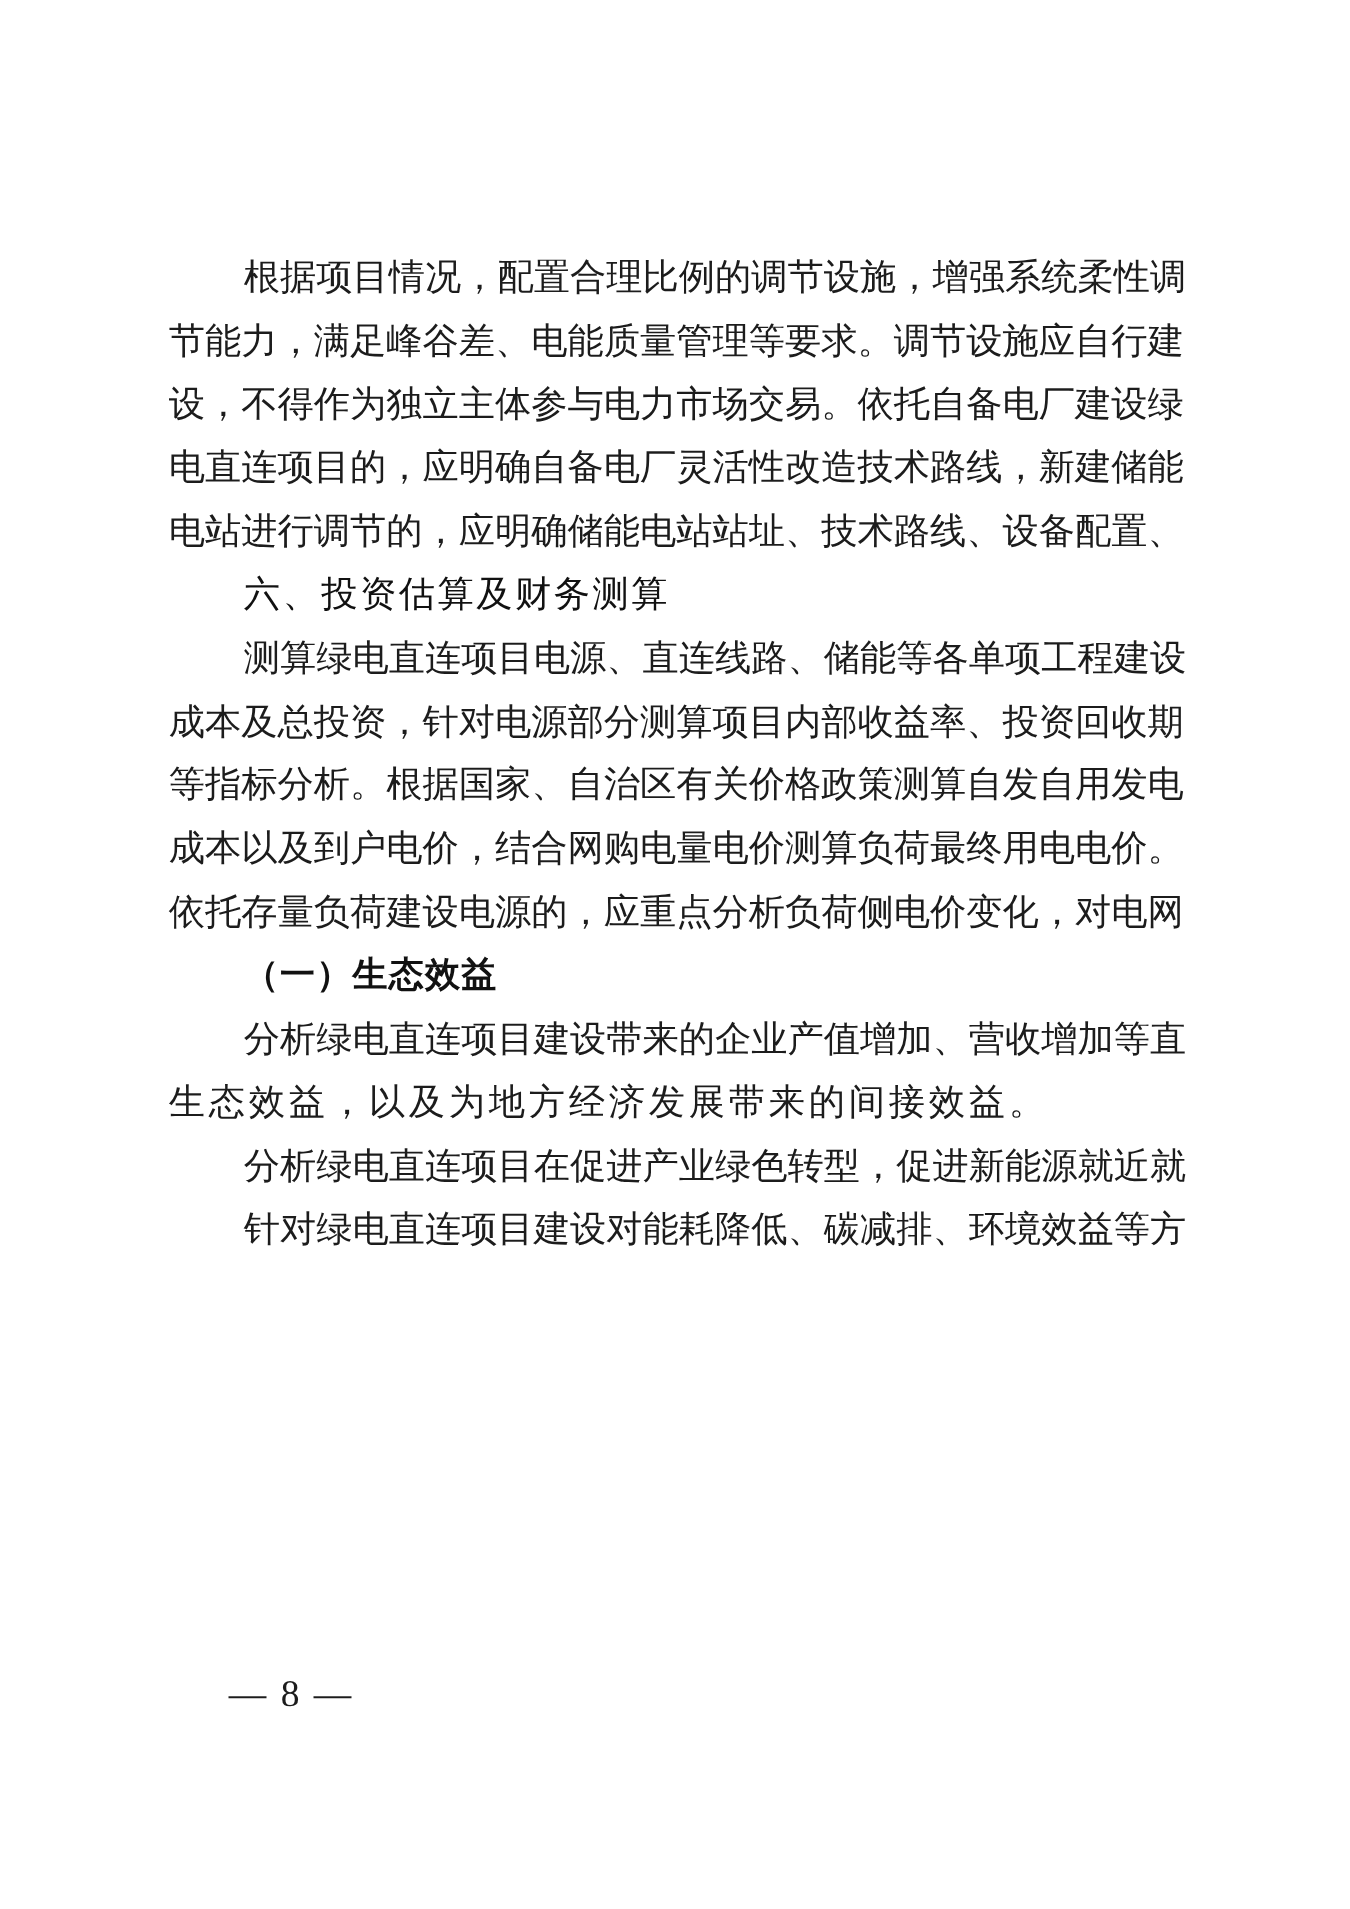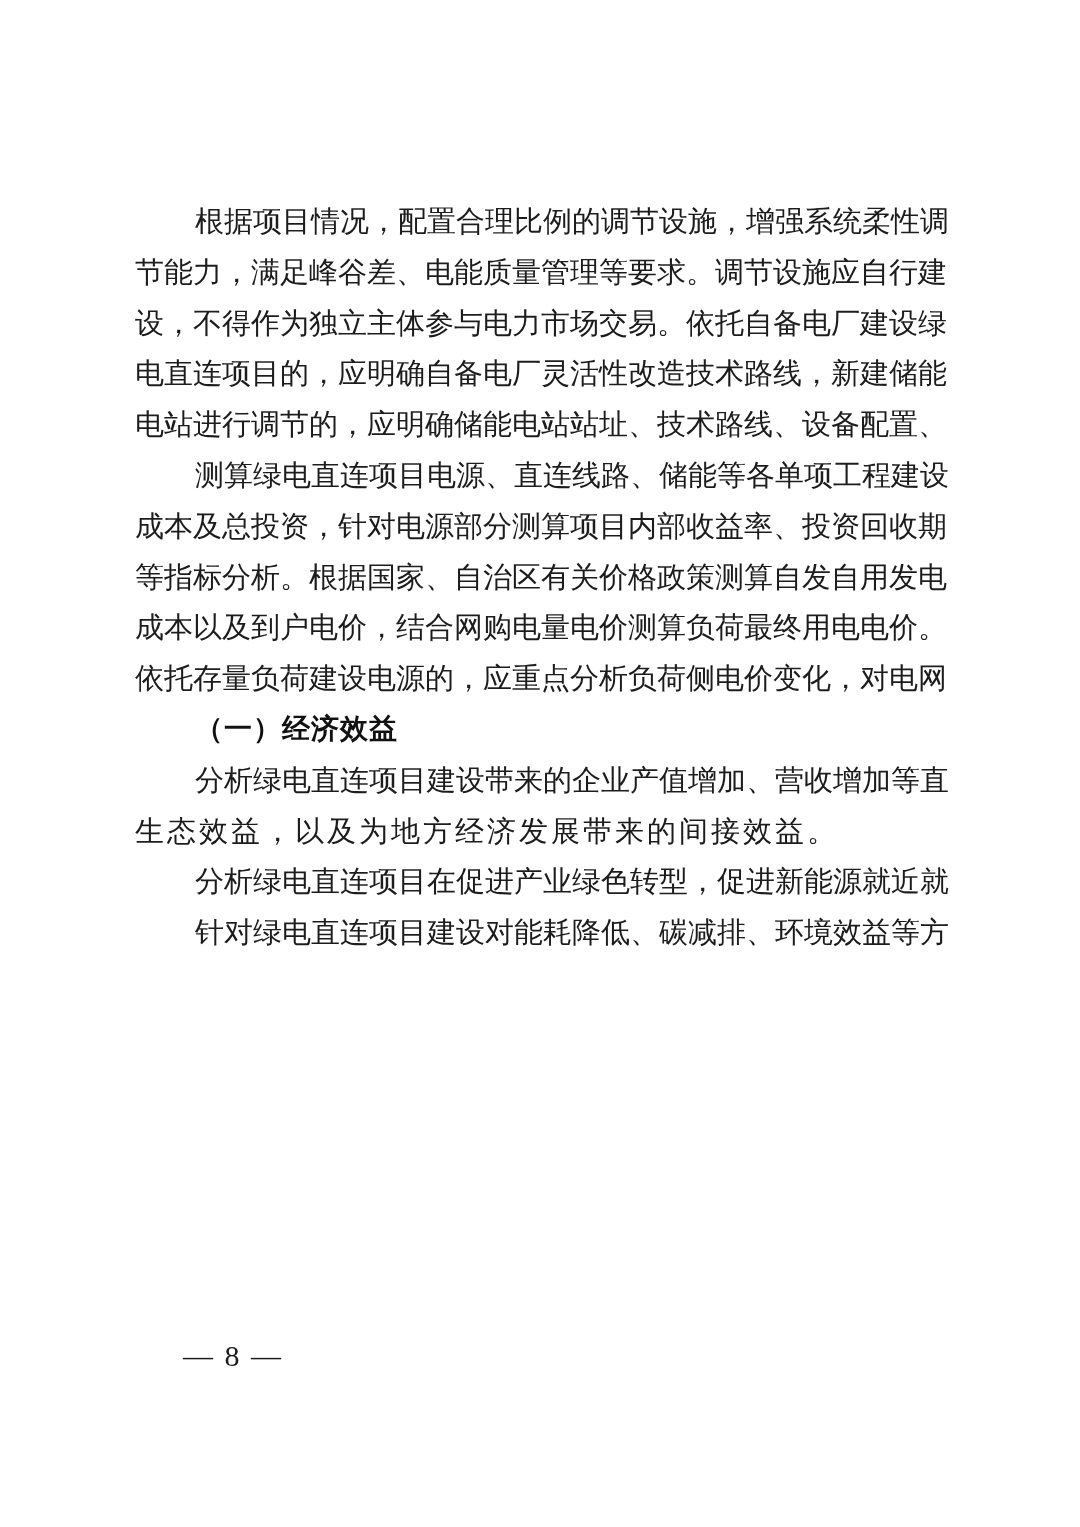--- a/index.html
+++ b/index.html
@@ -229,20 +229,21 @@
           <span class="ch">路</span>
           <span class="ch">线</span>
           <span class="ch">、</span>
           <span class="ch">设</span>
           <span class="ch">备</span>
           <span class="ch">配</span>
           <span class="ch">置</span>
           <span class="ch">、</span>
         </div>
       </div>
+      <div class="heading">六、投资估算及财务测算</div>
       <div>
         <div class="line indent justify">
           <span class="ch">测</span>
           <span class="ch">算</span>
           <span class="ch">绿</span>
           <span class="ch">电</span>
           <span class="ch">直</span>
           <span class="ch">连</span>
           <span class="ch">项</span>
           <span class="ch">目</span>
@@ -379,21 +380,21 @@
           <span class="ch">电</span>
           <span class="ch">价</span>
           <span class="ch">变</span>
           <span class="ch">化</span>
           <span class="ch">，</span>
           <span class="ch">对</span>
           <span class="ch">电</span>
           <span class="ch">网</span>
         </div>
       </div>
-      <div class="subheading">（一）经济效益</div>
+      <div class="subheading">（一）生态效益</div>
       <div>
         <div class="line indent justify">
           <span class="ch">分</span>
           <span class="ch">析</span>
           <span class="ch">绿</span>
           <span class="ch">电</span>
           <span class="ch">直</span>
           <span class="ch">连</span>
           <span class="ch">项</span>
           <span class="ch">目</span>

